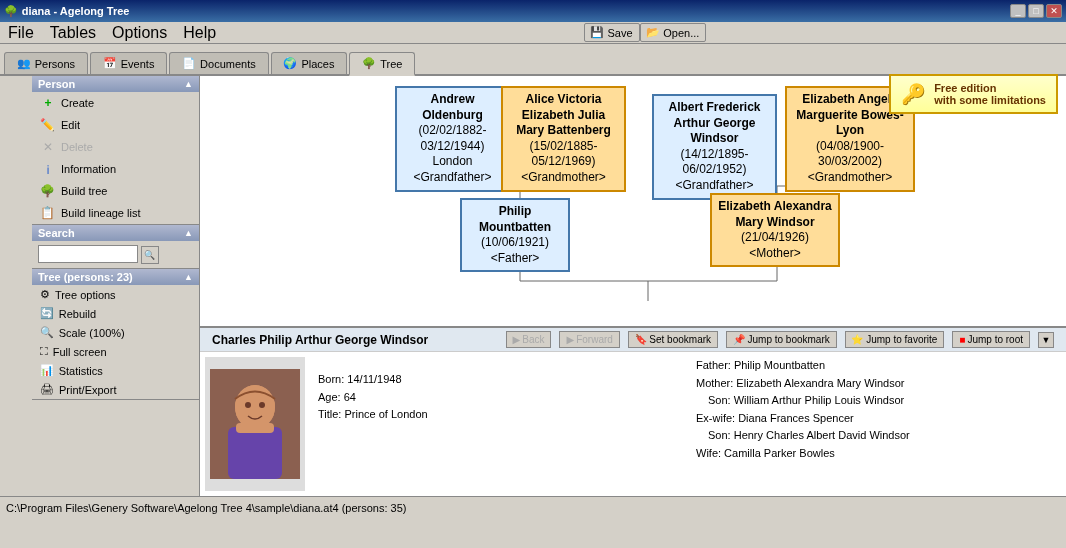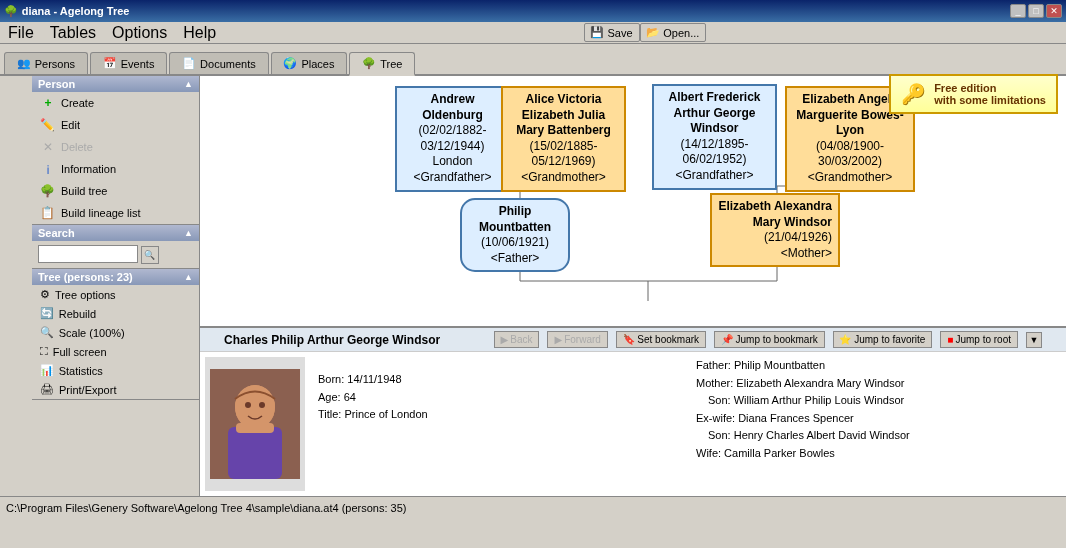--- a/index.html
+++ b/index.html
@@ -49,21 +49,21 @@
     #tree-area { flex: 1; background: white; overflow: auto; position: relative; }
     #tree-canvas { padding: 10px; position: relative; min-width: 900px; min-height: 300px; }
 
     
     .person-node { position: absolute; border: 2px solid #666; padding: 4px 6px; font-size: 12px; text-align: center; line-height: 1.3; cursor: pointer; }
     .person-node.male { background: #ddeeff; border-color: #4477aa; }
     .person-node.female { background: #ffdd99; border-color: #cc8800; }
 
     
     #info-panel { height: 170px; background: white; border-top: 2px solid #888; display: flex; flex-direction: column; }
-    #info-header { background: #e0e8f0; padding: 3px 24px; display: flex; align-items: center; gap: 8px; border-bottom: 1px solid #ccc; font-size: 11px; }
+    #info-header { background: #e0e8f0; padding: 3px 12px; display: flex; align-items: center; gap: 8px; border-bottom: 1px solid #ccc; font-size: 11px; }
     .nav-btn { padding: 2px 6px; border: 1px solid #888; background: #d4d0c8; cursor: pointer; font-size: 10px; display: flex; align-items: center; gap: 2px; }
     .nav-btn.disabled { color: #aaa; }
     .bookmark-btn { padding: 2px 6px; border: 1px solid #888; background: #d4d0c8; cursor: pointer; font-size: 10px; display: flex; align-items: center; gap: 2px; }
     #info-content { display: flex; flex: 1; overflow: hidden; }
     #info-photo { width: 100px; background: #ddd; margin: 5px; display: flex; align-items: center; justify-content: center; overflow: hidden; }
     #info-photo-placeholder { width: 90px; height: 110px; background: linear-gradient(135deg, #c8a080, #8060a0, #a08060); display: flex; align-items: center; justify-content: center; color: #fff; font-size: 24px; }
     #info-details-left { flex: 1; padding: 19px 8px; font-size: 11px; line-height: 1.6; }
     #info-details-right { flex: 1; padding: 5px 8px; font-size: 11px; line-height: 1.6; }
 
     
@@ -246,39 +246,39 @@
           <div>London</div>
           <div>&lt;Grandfather&gt;</div>
         </div>
 
         <div class="person-node female" style="left:301px; top:10px; width:125px;">
           <div style="font-weight:bold;">Alice Victoria Elizabeth Julia Mary Battenberg</div>
           <div>(15/02/1885-05/12/1969)</div>
           <div>&lt;Grandmother&gt;</div>
         </div>
 
-        <div class="person-node male" style="left:452px; top:8px; width:125px;">
+        <div class="person-node male" style="left:452px; top:18px; width:125px;">
           <div style="font-weight:bold;">Albert Frederick Arthur George Windsor</div>
           <div>(14/12/1895-06/02/1952)</div>
           <div>&lt;Grandfather&gt;</div>
         </div>
 
         <div class="person-node female" style="left:585px; top:10px; width:130px;">
           <div style="font-weight:bold;">Elizabeth Angela Marguerite Bowes-Lyon</div>
           <div>(04/08/1900-30/03/2002)</div>
           <div>&lt;Grandmother&gt;</div>
         </div>
 
-        <div class="person-node male" style="left:260px; top:122px; width:110px;border-radius:15px;">
+        <div class="person-node male" style="left:260px; top:122px; width:110px;">
           <div style="font-weight:bold;">Philip Mountbatten</div>
           <div>(10/06/1921)</div>
           <div>&lt;Father&gt;</div>
         </div>
 
-        <div class="person-node female" style="left:510px; top:117px; width:130px;text-align:right;">
+        <div class="person-node female" style="left:510px; top:117px; width:130px;">
           <div style="font-weight:bold;">Elizabeth Alexandra Mary Windsor</div>
           <div>(21/04/1926)</div>
           <div>&lt;Mother&gt;</div>
         </div>
 
       </div>
 
     </div>
 
     <div id="info-panel">

